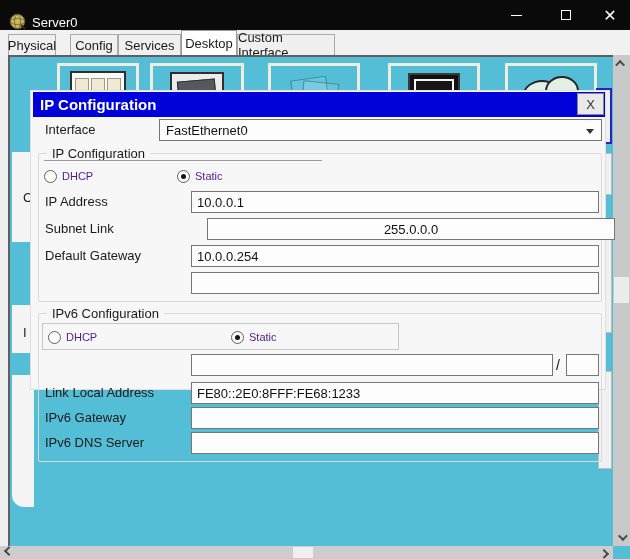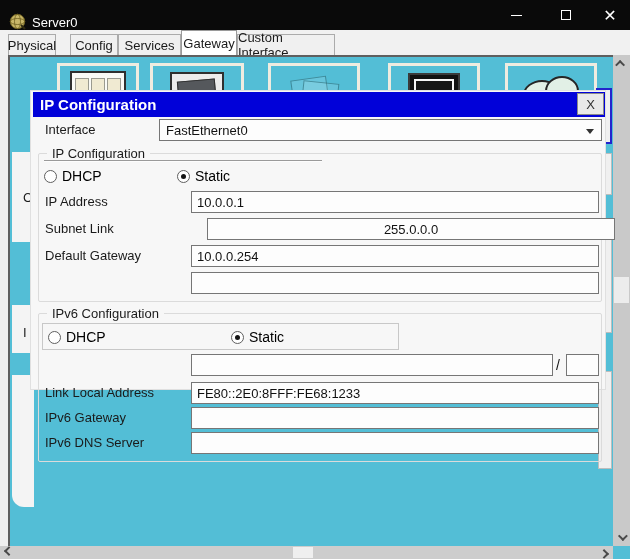--- a/index.html
+++ b/index.html
@@ -80,21 +80,21 @@
   .combo{left:128px;top:28px;width:443px;height:22px;background:#FDFDFD;border:1px solid #767676;font-size:13px;color:#111;display:flex;align-items:center;padding-left:6px;}
   .combo-arrow{position:absolute;right:7px;top:9px;width:0;height:0;border-left:4px solid transparent;border-right:4px solid transparent;border-top:5px solid #333;}
 
   .groupbox{position:absolute;left:7px;width:564px;border:1px solid #DBDBDB;border-radius:2px;}
   .gb-title{position:absolute;top:-8px;left:8px;background:#F7F7F7;padding:0 5px;font-size:13px;color:#1A1A1A;}
   .gb1{top:62px;height:149px;}
   .gb2{top:222px;height:149px;}
   .hline{position:absolute;left:13px;top:69px;width:278px;height:2px;border-top:1px solid #9A9A9A;border-bottom:1px solid #FDFDFD;}
   .radio{display:inline-block;width:13px;height:13px;border:1px solid #5F5F5F;border-radius:50%;background:#fff;position:relative;vertical-align:-2px;}
   .radio.checked::after{content:"";position:absolute;left:3px;top:3px;width:5px;height:5px;border-radius:50%;background:#141414;}
-  .radio-item{position:absolute;font-size:14px;color:#000000;display:flex;align-items:center;gap:5px;height:18px;}
+  .radio-item{position:absolute;font-size:11px;color:#4c1d95;display:flex;align-items:center;gap:5px;height:18px;}
   .radio-frame{position:absolute;left:11px;top:232px;width:357px;height:27px;border:1px solid #C8C8C8;}
   .slash{position:absolute;left:525px;top:266px;font-size:14px;color:#111;}
 </style>
 </head>
 <body>
 
 <div class="abs titlebar">
   <svg class="app-icon" viewBox="0 0 17 17">
     <circle cx="8.5" cy="8.5" r="7.2" fill="#C9B768" stroke="#6E6020" stroke-width="1"></circle>
     <ellipse cx="8.5" cy="8.5" rx="7.2" ry="3" fill="none" stroke="#6E6020" stroke-width="0.8"></ellipse>
@@ -117,21 +117,21 @@
   <div class="tab tab-physical">
       <span>Physical</span>
     </div>
   <div class="tab tab-config">
       <span>Config</span>
     </div>
   <div class="tab tab-services">
       <span>Services</span>
     </div>
   <div class="tab tab-desktop active">
-      <span>Gateway</span>
+      <span>Desktop</span>
     </div>
   <div class="tab tab-custom">
       <span>Custom Interface</span>
     </div>
 </div>
 
 <div class="abs content">
   <div class="icon-tile" style="left:47px;width:82px;">
     <div class="art-window">
         <span></span>

